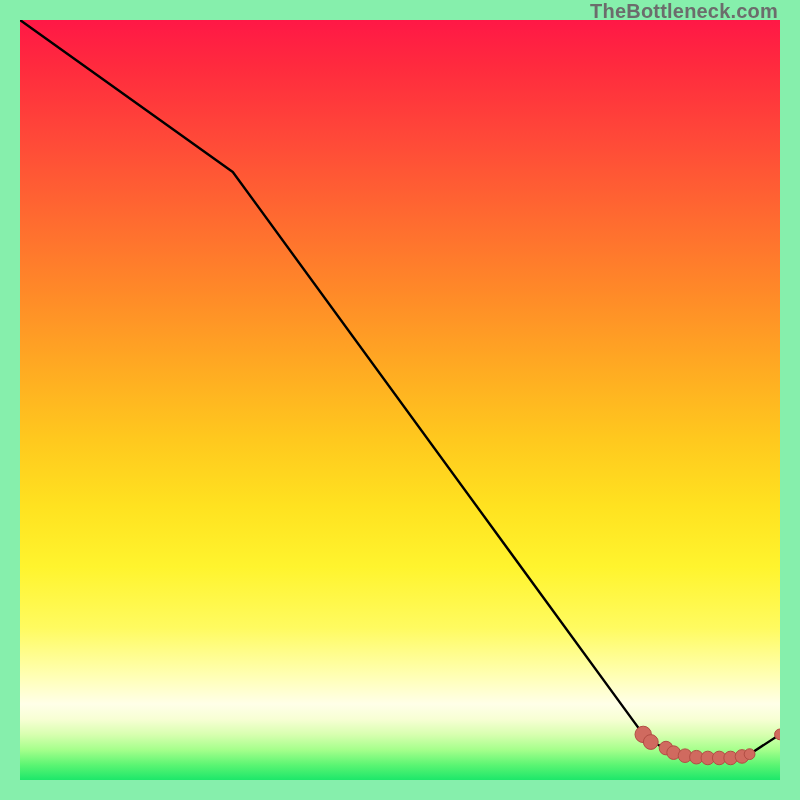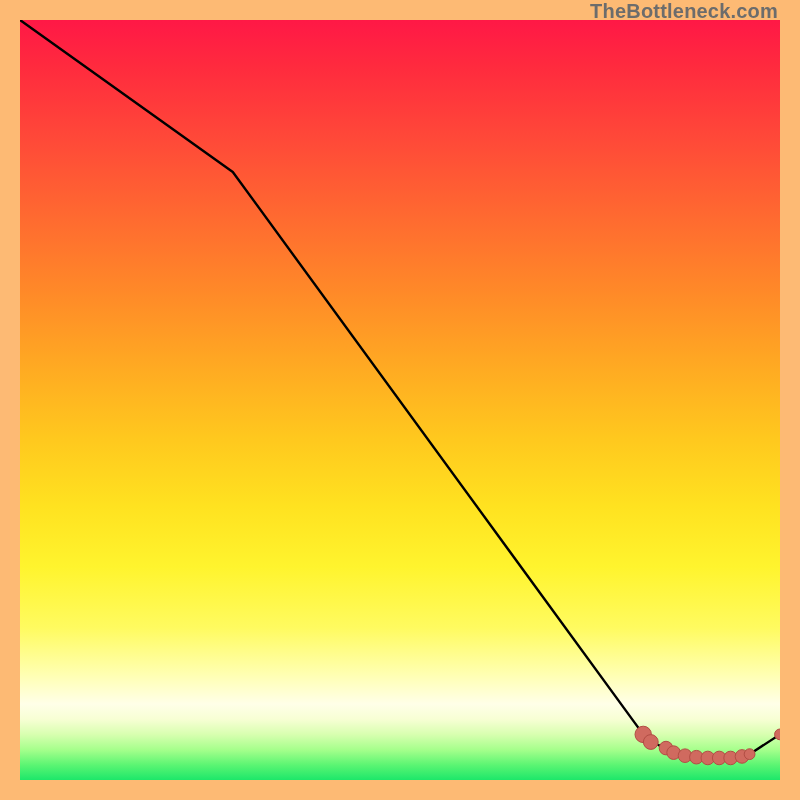--- a/index.html
+++ b/index.html
@@ -7,21 +7,21 @@
     padding: 0;
     width: 800px;
     height: 800px;
     background: #000;
     overflow: hidden;
   }
   .stage {
     position: relative;
     width: 800px;
     height: 800px;
-    background: #fdba74;
+    background: #86efac;
   }
   .plot {
     position: absolute;
     left: 20px;
     top: 20px;
     width: 760px;
     height: 760px;
     
     background: linear-gradient(
       to bottom,

